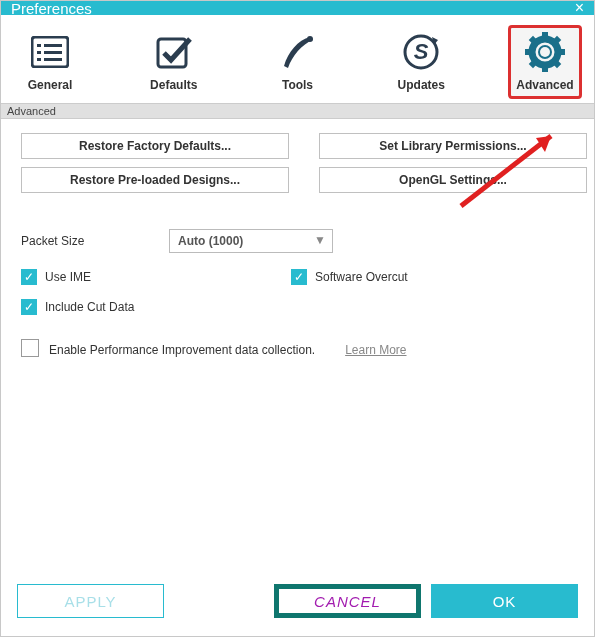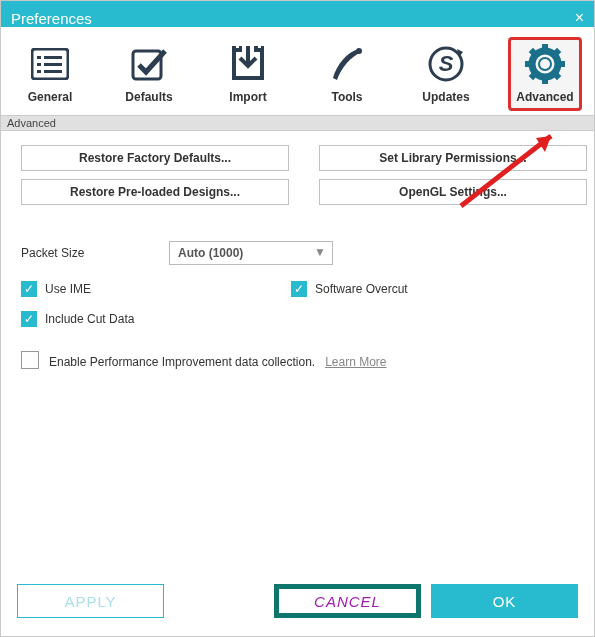--- a/index.html
+++ b/index.html
@@ -1,17 +1,17 @@
 <!DOCTYPE html>
 <html><head>
 <meta charset="utf-8">
 <style>
   * { box-sizing: border-box; font-family: "Segoe UI", Arial, sans-serif; }
   body { margin: 0; background: #fff; width: 595px; height: 637px; position: relative; overflow: hidden; border:1px solid #c8c8c8;}
-  .titlebar { background: #28bbcf; color: #fff; height: 26px; display: flex; align-items: flex-end; padding: 0 10px; justify-content: space-between; font-size: 15px; }
+  .titlebar { background: #28bbcf; color: #fff; height: 14px; display: flex; align-items: center; padding: 0 10px; justify-content: space-between; font-size: 15px; }
   .titlebar .close { font-size: 16px; cursor: pointer; }
   .tabs { display: flex; justify-content: space-between; padding: 10px 12px 4px 12px; }
   .tab { width: 74px; display:flex; flex-direction:column; align-items:center; gap:6px; cursor:pointer; padding:4px 0; border:3px solid transparent; border-radius:4px;}
   .tab.selected { border:3px solid #dc3030; background:#f5f5f5;}
   .tab .ticon { width:40px; height:40px; display:flex; align-items:center; justify-content:center; }
   .tab .tlabel { font-size:12px; color:#333; font-weight:600;}
   .section-bar { background:#e0e0e0; font-size:11px; color:#444; padding:1px 6px; border-top:1px solid #ccc; border-bottom:1px solid #ccc;}
   .content { padding: 14px 7px 0 20px; position:relative;}
   .btn-row { display:flex; gap:30px; margin-bottom:8px;}
   .wide-btn { flex:1; background:#fff; border:1px solid #c0c0c0; font-size:12px; font-weight:600; color:#333; height:26px; cursor:pointer;}
@@ -19,21 +19,21 @@
   .field-label { font-size:12px; color:#333; width:130px;}
   .select { position:relative; width:164px; height:24px; border:1px solid #bbb; display:flex; align-items:center; padding:0 8px; font-size:12px; font-weight:600; color:#555; cursor:pointer;}
   .select .caret { position:absolute; right:6px; top:3px; color:#888;}
   .check-cols { display:flex; margin-top:16px;}
   .col { display:flex; flex-direction:column; gap:14px; width:270px;}
   .cb { display:flex; align-items:center; gap:8px; font-size:12px; color:#333;}
   .box { width:16px; height:16px; border:1px solid #999; display:flex; align-items:center; justify-content:center;}
   .box.on { background:#28bbcf; border-color:#28bbcf; color:#fff; font-size:12px; line-height:1;}
   .cb-row-full { margin-top:24px; display:flex; align-items:flex-end; gap:10px; font-size:12px; color:#333;}
   .cb-row-full .box { width:18px; height:18px;}
-  .link { color:#888; text-decoration:underline; cursor:pointer;}
+  .link { color:#888; text-decoration:underline; cursor:pointer;margin-left:20px;}
   .footer { position:absolute; left:0; right:0; bottom:0; height:56px; display:flex; align-items:center; justify-content:space-between; padding:0 16px 14px 16px;}
   .footer .left, .footer .right { display:flex; gap:10px;}
   .fbtn { width:147px; height:34px; font-size:15px; letter-spacing:1px; cursor:pointer; display:flex; align-items:center; justify-content:center;}
   .apply { border:1px solid #28bbcf; color:#a8dfe8; background:#fff;}
   .cancel { border:5px solid #0f766e; color:#a21caf; background:#fff;font-style:italic;}
   .ok { border:1px solid #28bbcf; background:#28bbcf; color:#fff;}
   
   .arrow { position:absolute; left:450px; top:125px; width:120px; height:90px; pointer-events:none;}
 </style>
 </head>
@@ -60,30 +60,20 @@
     <span class="tlabel">General</span>
   </div>
   <div class="tab">
     <span class="ticon">
       <svg width="36" height="34" viewBox="0 0 36 34">
           <rect x="2" y="4" width="28" height="28" rx="3" fill="none" stroke="#2b3d4f" stroke-width="3"></rect>
           <path d="M8 18 L15 25 L34 4" fill="none" stroke="#2b3d4f" stroke-width="5"></path>
         </svg>
     </span>
     <span class="tlabel">Defaults</span>
-  </div>
-  <div class="tab">
-    <span class="ticon">
-      <svg width="36" height="36" viewBox="0 0 36 36">
-          <path d="M2 2 h10 v4 h-6 v24 h24 v-24 h-6 v-4 h10 v32 h-32 z" fill="#2b3d4f"></path>
-          <path d="M18 0 v18 M10 12 l8 8 l8 -8" fill="none" stroke="#2b3d4f" stroke-width="4"></path>
-          <path d="M2 2 h10 M24 2 h10" stroke="#2b3d4f" stroke-width="4" stroke-dasharray="4,3"></path>
-        </svg>
-    </span>
-    <span class="tlabel">Import</span>
   </div>
   <div class="tab">
     <span class="ticon">
       <svg width="36" height="36" viewBox="0 0 36 36">
           <path d="M4 32 C 8 18, 18 6, 30 3 L33 6 C 22 10, 12 22, 8 34 Z" fill="#2b3d4f"></path>
           <circle cx="30" cy="5" r="3" fill="#2b3d4f"></circle>
         </svg>
     </span>
     <span class="tlabel">Tools</span>
   </div>

